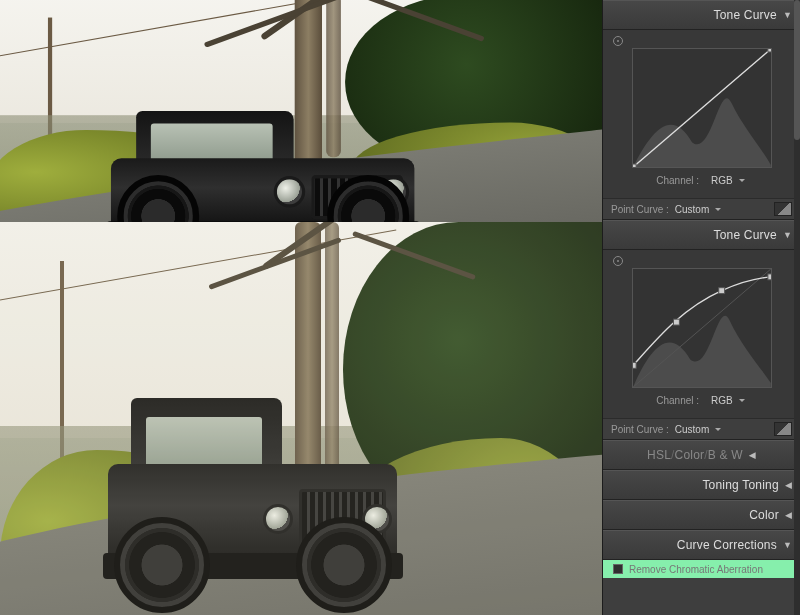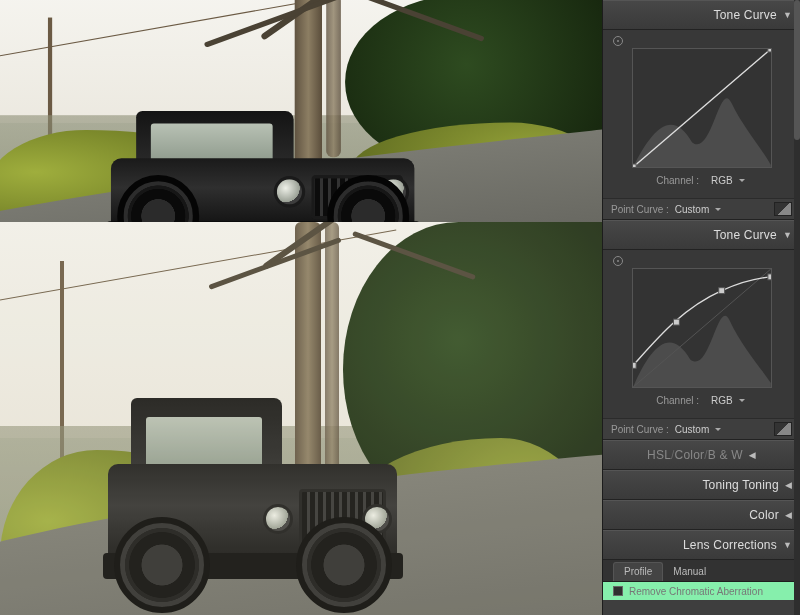--- a/index.html
+++ b/index.html
@@ -271,26 +271,22 @@
     <span>Toning Toning</span>
     <span class="tri">◀</span>
   </div>
 
   <div class="section-head">
     <span>Color</span>
     <span class="tri">◀</span>
   </div>
 
   <div class="section-head">
-    <span>Lens Corrections</span>
+    <span>Curve Corrections</span>
     <span class="tri">▼</span>
-  </div>
-  <div class="lens-tabs">
-    <div class="tab active">Profile</div>
-    <div class="tab">Manual</div>
   </div>
   <div class="chroma-row">
     <span class="cb"></span>
     <span>Remove Chromatic Aberration</span>
   </div>
 
   <div class="scroll-track">
     <div class="scroll-thumb"></div>
   </div>
 </div>

